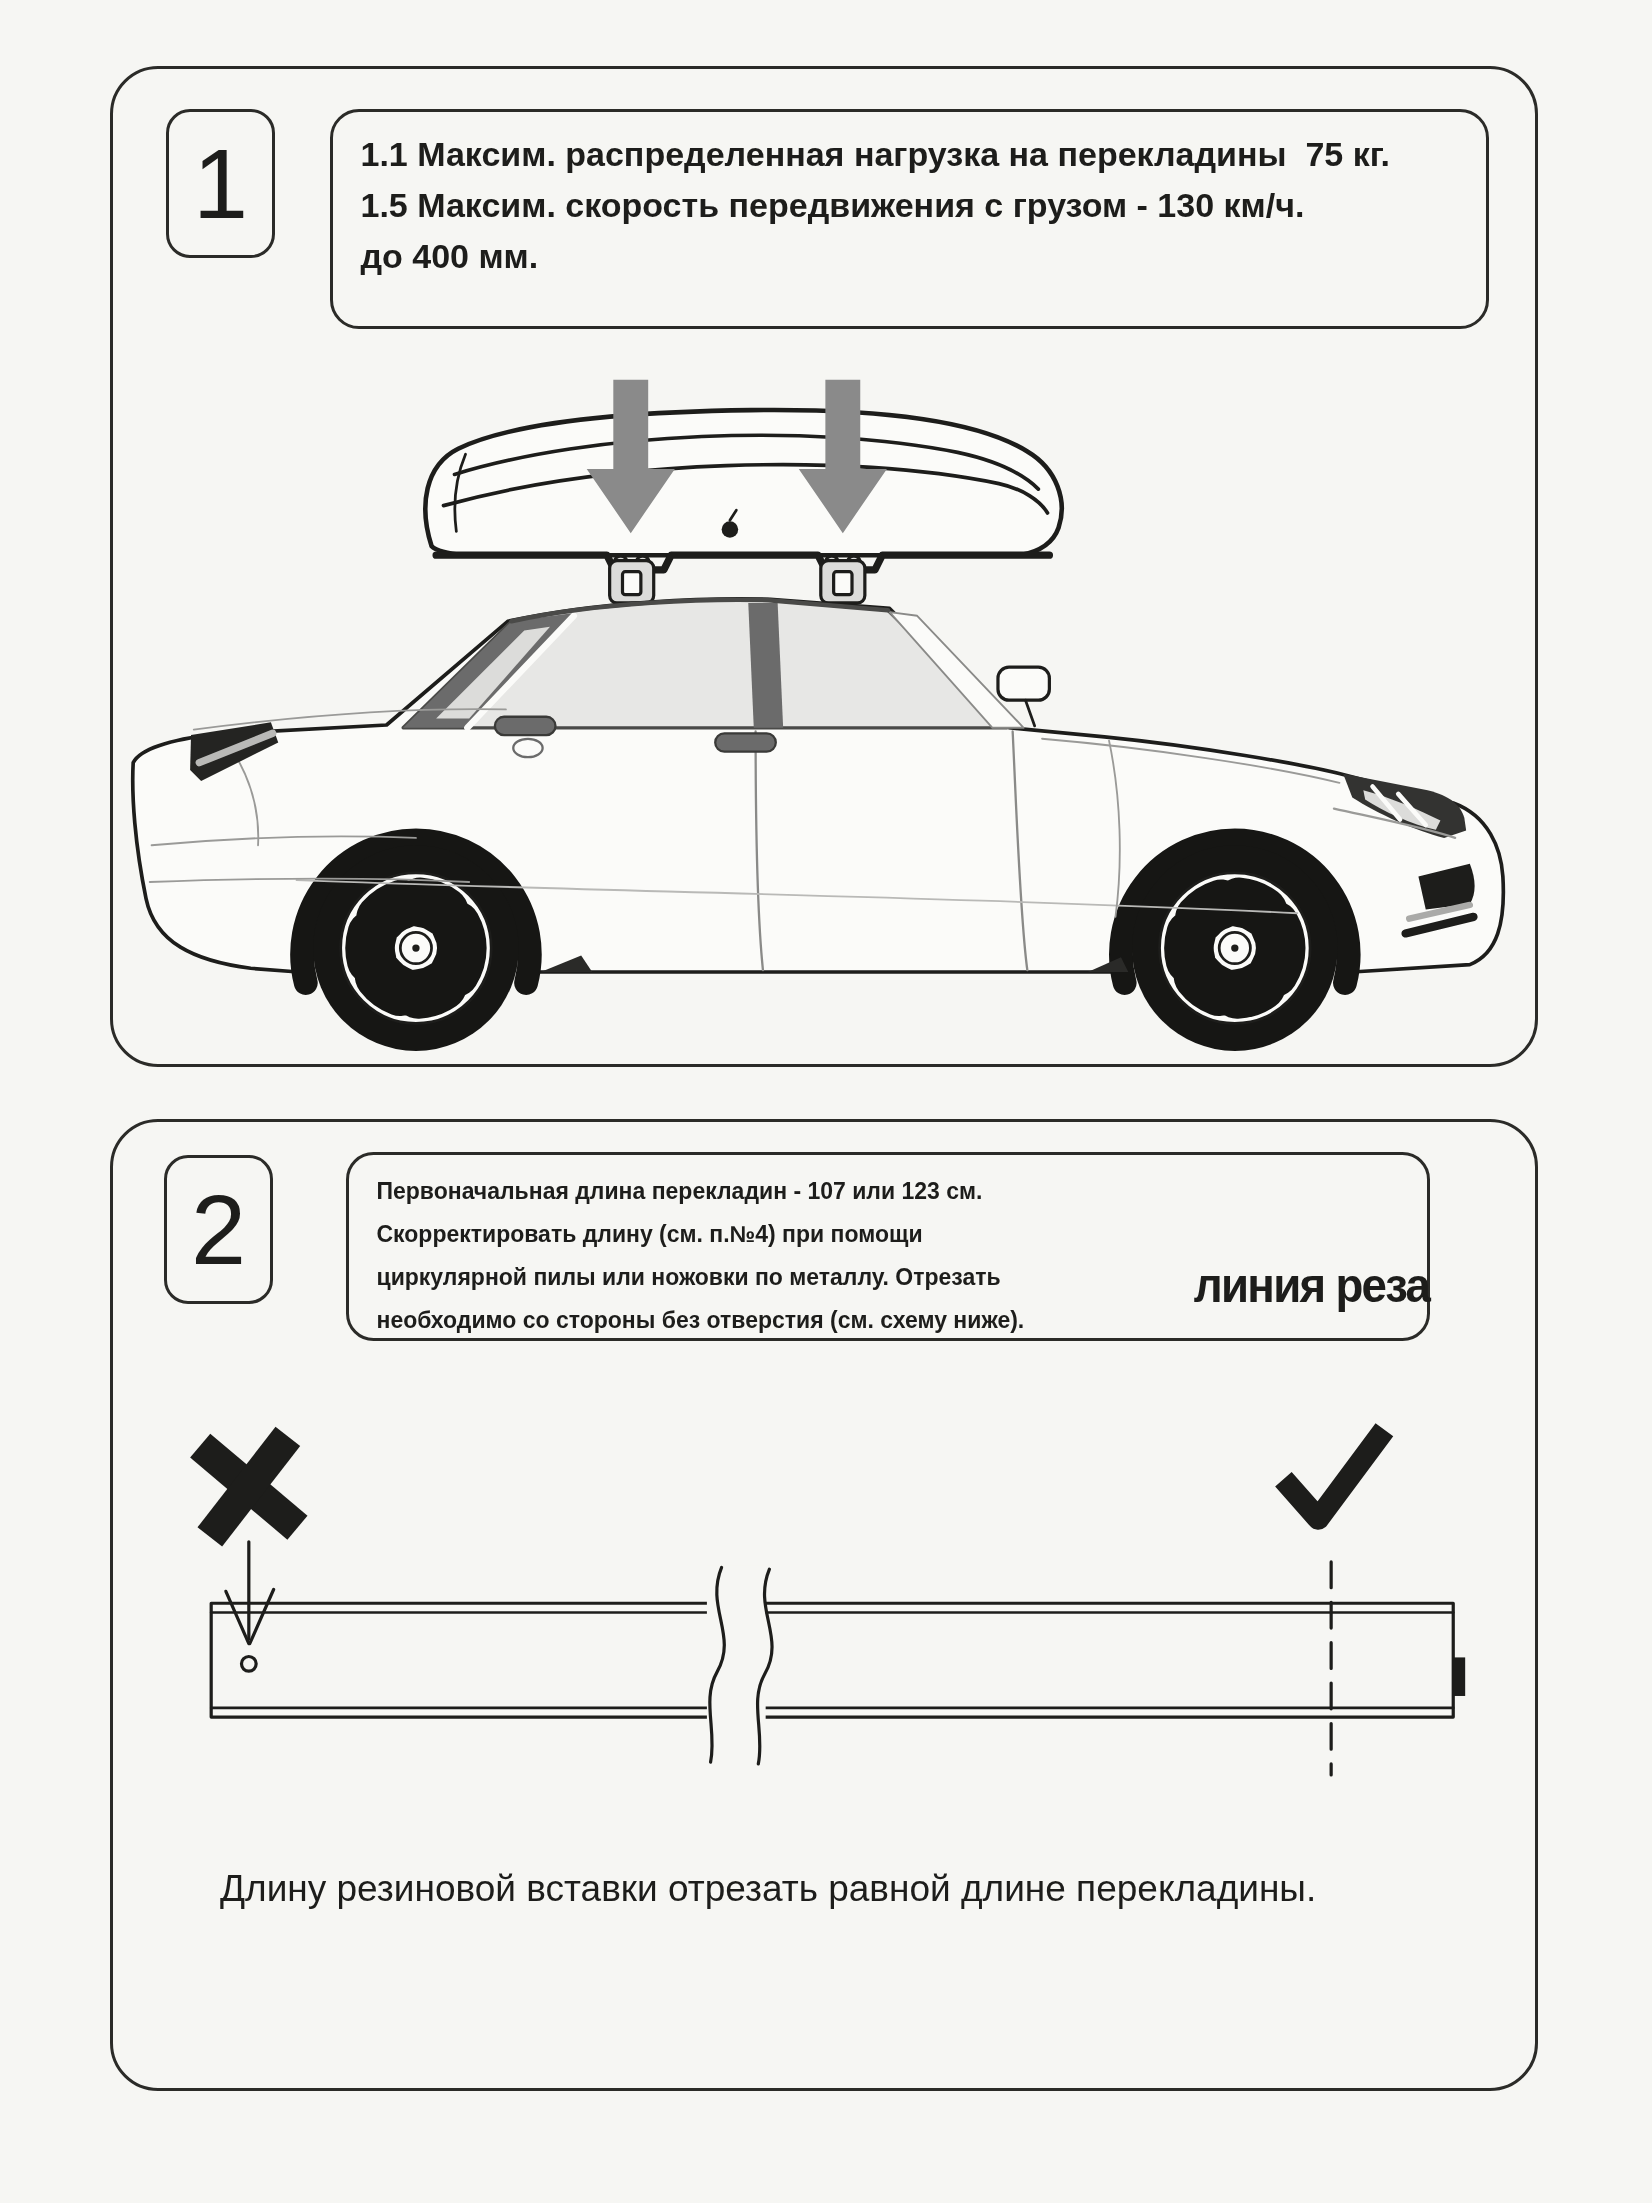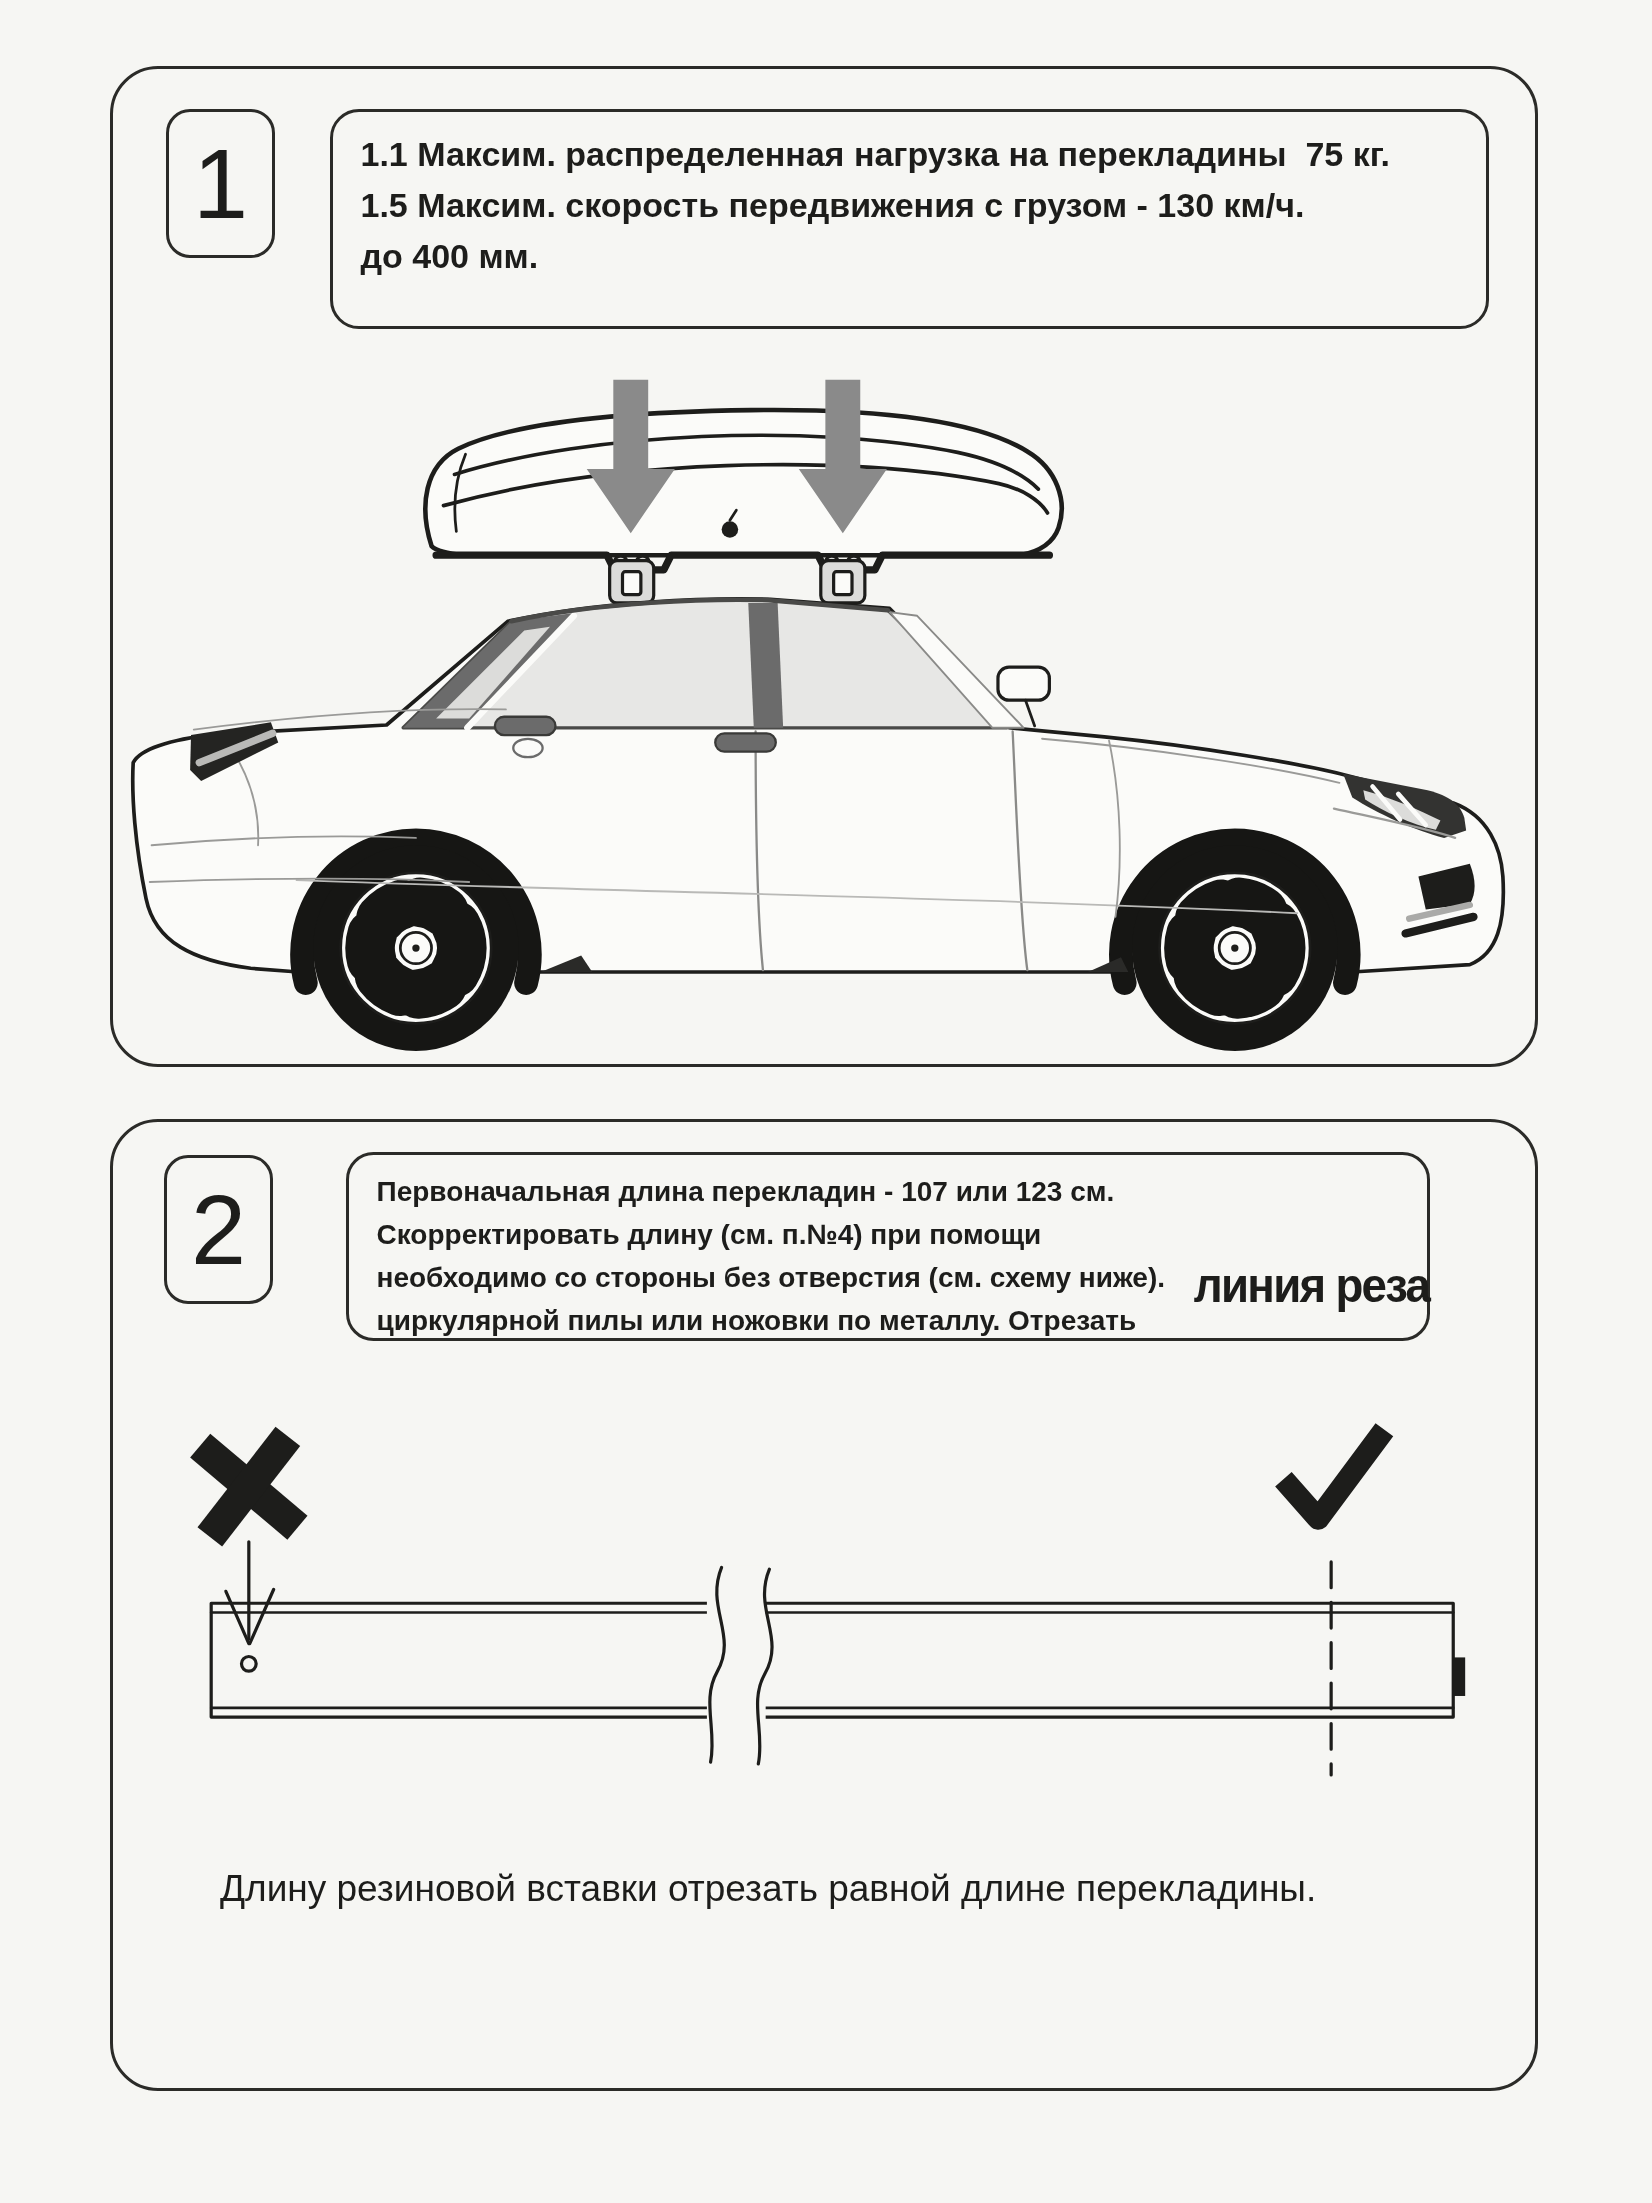--- a/index.html
+++ b/index.html
@@ -32,21 +32,21 @@
   #step2-number{left:51px;top:33px;}
   .instruction-box{
     position:absolute;
     border:3.2px solid #2b2b28;
     border-radius:27.5px;
     background:transparent;
   }
   #instr-1{left:217px;top:40px;width:1159px;height:220px;padding:16.5px 0 0 27.5px;box-sizing:border-box;border-radius:29px;}
   #instr-1 .instr-line{font-size:34px;font-weight:700;line-height:51px;white-space:pre;}
   #instr-2{left:233px;top:30px;width:1084px;height:189px;padding:14.7px 0 0 27.5px;box-sizing:border-box;}
-  #instr-2 .instr-line{font-size:28px;font-weight:700;line-height:43px;white-space:pre;}
+  #instr-2 .instr-line{font-size:23px;font-weight:700;line-height:43px;white-space:pre;}
   .abs{position:absolute;}
   #cut-line-label{
     left:1038px;top:136px;width:321px;
     text-align:center;
     font-size:48px;font-weight:700;letter-spacing:-1.8px;
     transform:scaleX(.95);transform-origin:center;
     white-space:nowrap;
   }
   #caption-2{
     left:107px;top:746px;width:1286px;
@@ -179,22 +179,22 @@
 
 <div class="panel" id="panel-2">
 
   <div class="step-number-box" id="step2-number">
     <span>2</span>
   </div>
 
   <div class="instruction-box" id="instr-2">
     <div class="instr-line">Первоначальная длина перекладин - 107 или 123 см.</div>
     <div class="instr-line">Скорректировать длину (см. п.№4) при помощи</div>
+    <div class="instr-line">циркулярной пилы или ножовки по металлу. Отрезать</div>
     <div class="instr-line">необходимо со стороны без отверстия (см. схему ниже).</div>
-    <div class="instr-line">циркулярной пилы или ножовки по металлу. Отрезать</div>
   </div>
 
   <svg class="abs" style="left:-4.6px;top:249px;" width="1442" height="459" viewBox="0 0 1570 500">
     <g fill="none" stroke="#1d1d1b" stroke-linecap="round" stroke-linejoin="round">
 
       <g transform="rotate(-6 153 126)" stroke-width="34" stroke-linecap="butt">
         <path d="M105,76 L201,176"></path>
         <path d="M201,76 L105,176"></path>
       </g>
 

